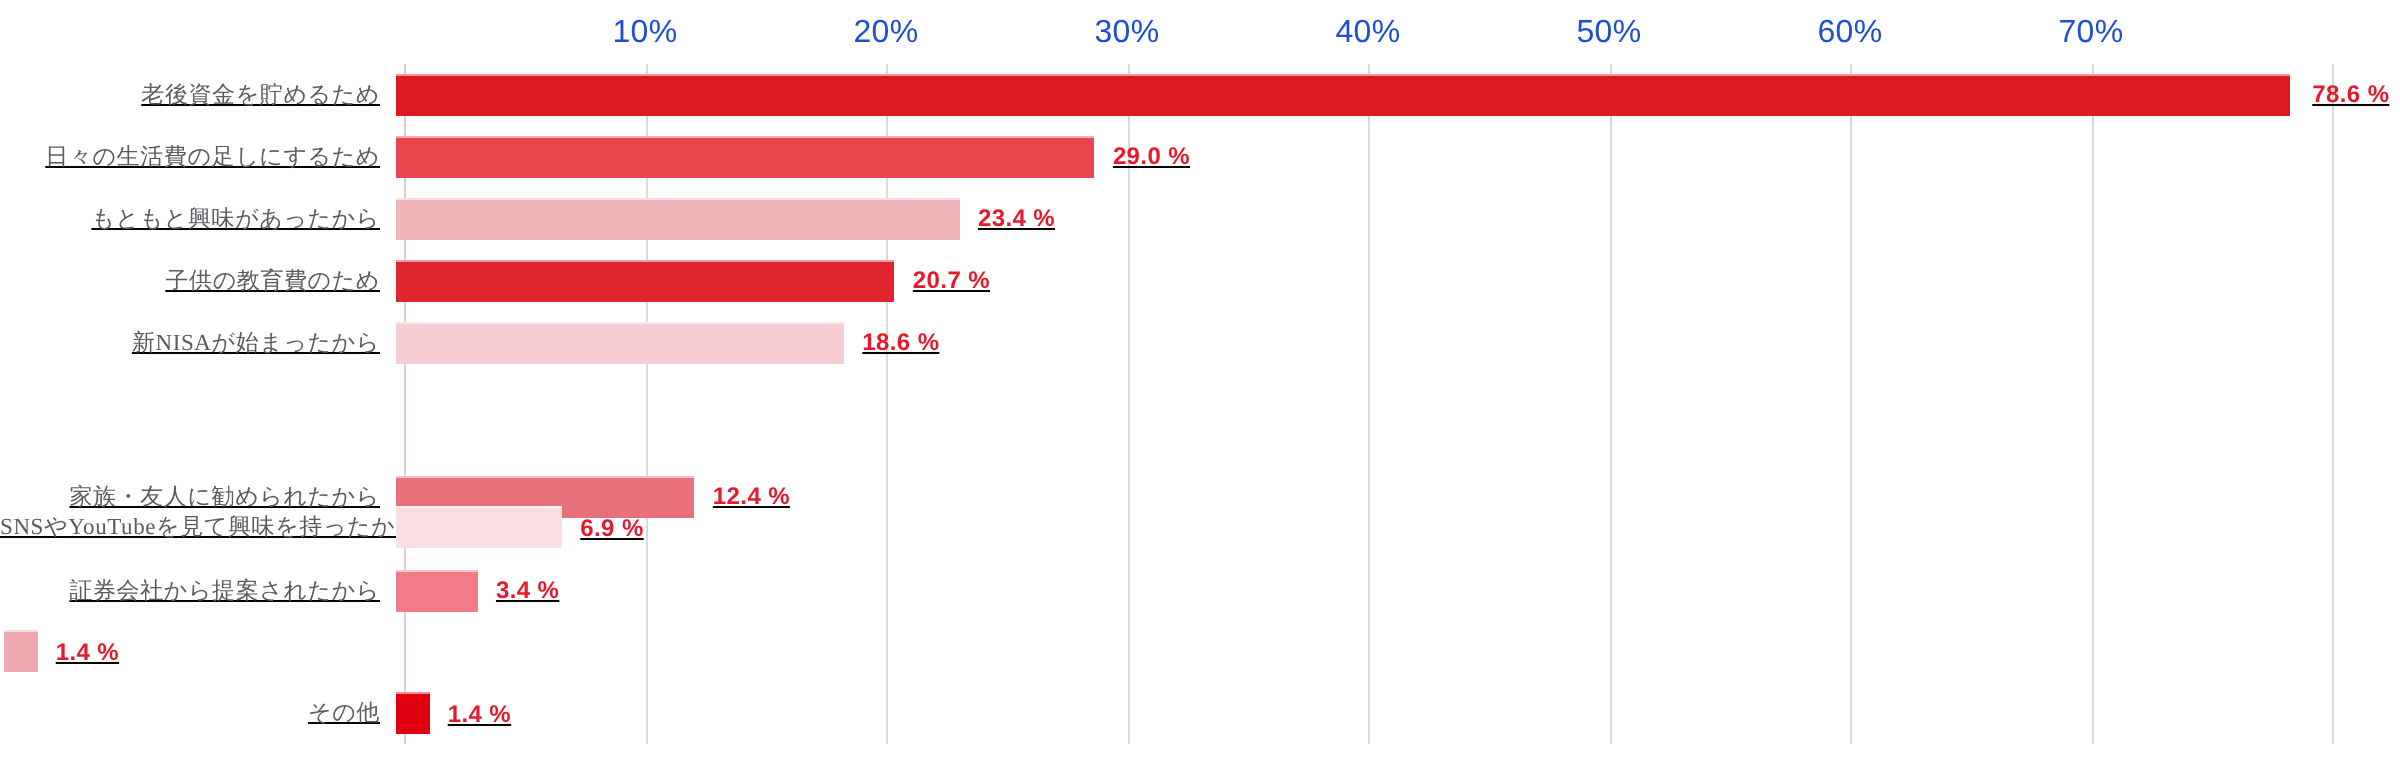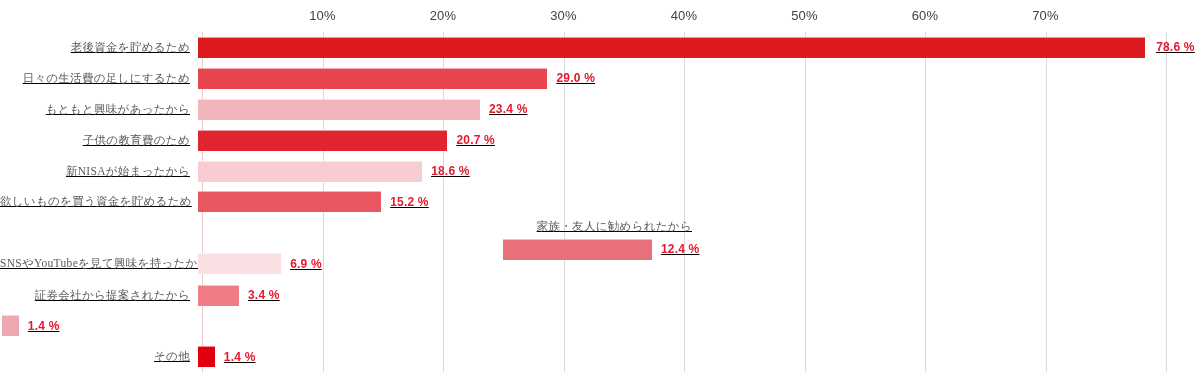--- a/index.html
+++ b/index.html
@@ -52,22 +52,22 @@
     position: absolute;
     left: 202px;
     top: 8px;
     width: 964px;
     height: 20px;
   }
   .axis-tick-label {
     position: absolute;
     top: 0;
     transform: translateX(-50%);
-    font-size: 13px;
-    color: #404040;
+    font-size: 16px;
+    color: #1d4ed8;
     white-space: nowrap;
     letter-spacing: .2px;
   }
 
   
   .rows {
     position: absolute;
     left: 0;
     top: 32px;
     width: 1200px;
@@ -172,28 +172,21 @@
           <div class="value-label" style="color: rgb(228, 25, 43);">20.7 %</div>
         </div>
       </div>
       <div class="row" style="top: 123.636px; height: 30.9091px;">
         <div class="cat-label">新NISAが始まったから</div>
         <div class="bar-wrap">
           <div class="bar" style="width: 224.13px; background: rgb(247, 205, 209);"></div>
           <div class="value-label" style="color: rgb(228, 25, 43);">18.6 %</div>
         </div>
       </div>
-      <div class="row" style="top: 154.545px; height: 30.9091px;">
-        <div class="cat-label">欲しいものを買う資金を貯めるため</div>
-        <div class="bar-wrap">
-          <div class="bar" style="width: 183.16px; background: rgb(232, 87, 96);"></div>
-          <div class="value-label" style="color: rgb(228, 25, 43);">15.2 %</div>
-        </div>
-      </div>
-      <div class="row" style="top: 187px; height: 30.9091px; flex-direction: column;">
+      <div class="row" style="top: 201px; height: 30.9091px;">
         <div class="cat-label">家族・友人に勧められたから</div>
         <div class="bar-wrap">
           <div class="bar" style="width: 149.42px; background: rgb(232, 112, 122);"></div>
           <div class="value-label" style="color: rgb(228, 25, 43);">12.4 %</div>
         </div>
       </div>
       <div class="row" style="top: 216.364px; height: 30.9091px;">
         <div class="cat-label">SNSやYouTubeを見て興味を持ったから</div>
         <div class="bar-wrap">
           <div class="bar" style="width: 83.145px; background: rgb(250, 223, 227);"></div>

